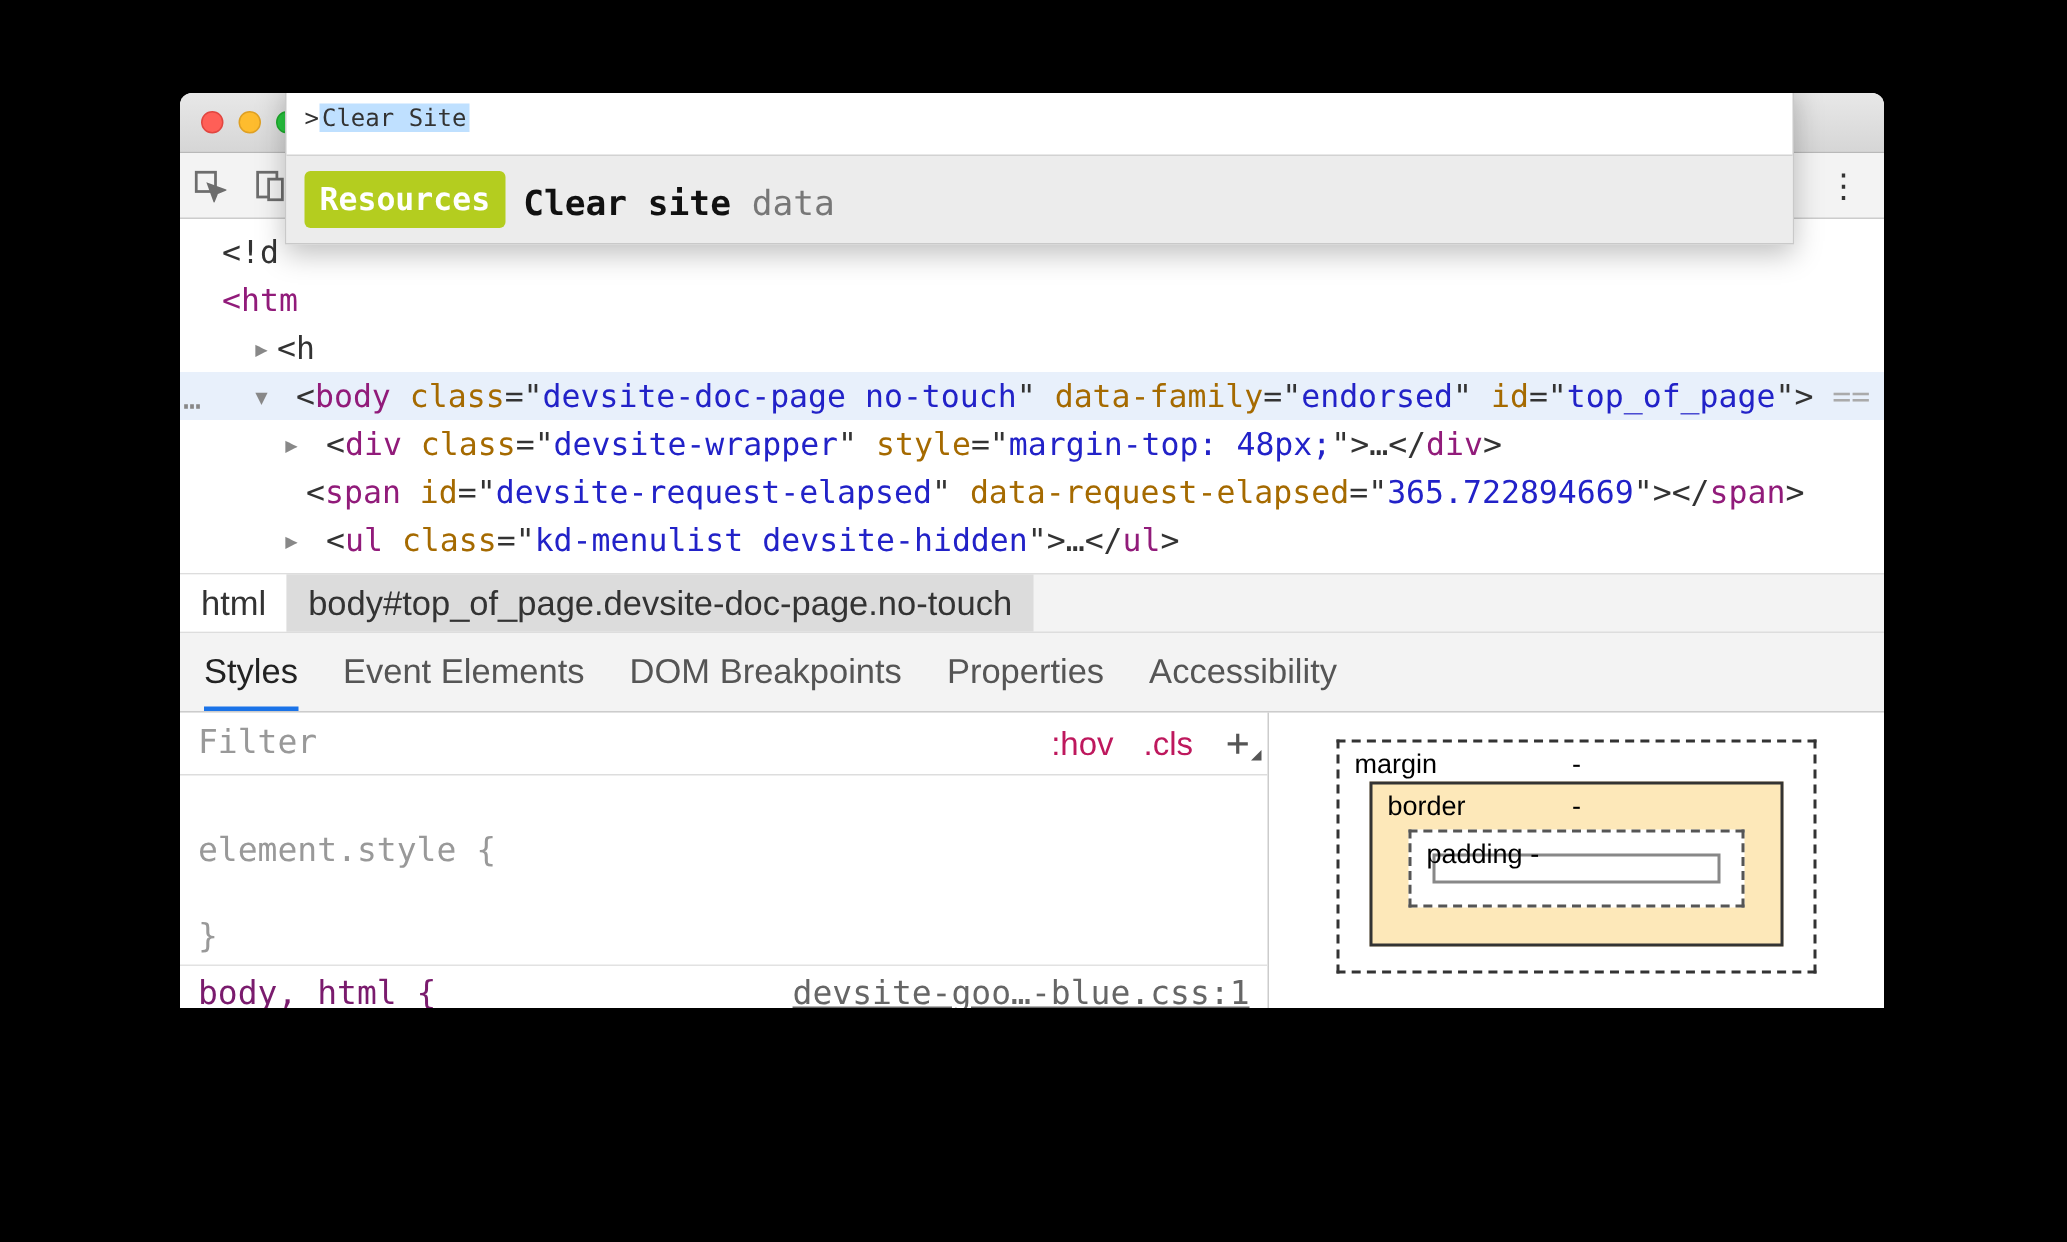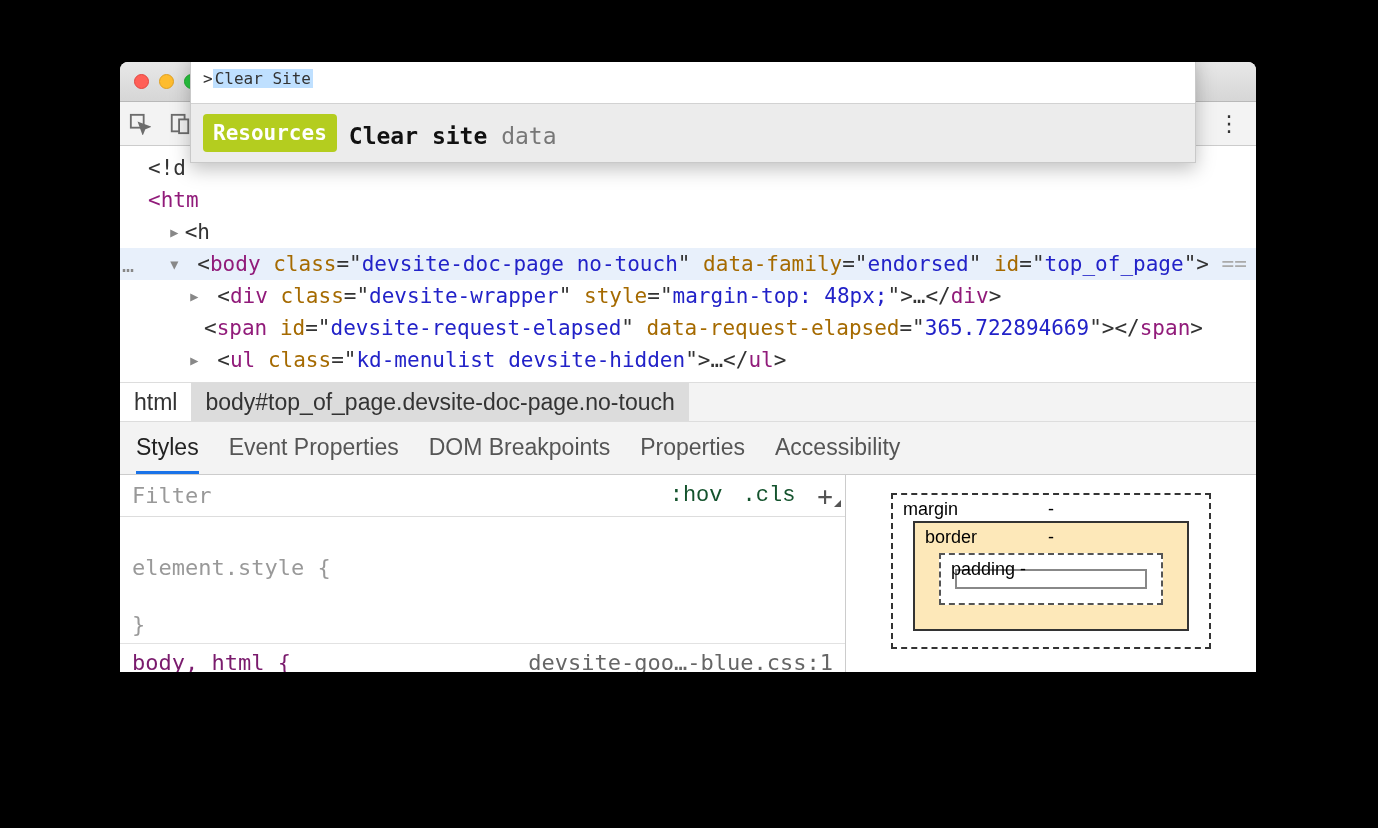--- a/index.html
+++ b/index.html
@@ -127,21 +127,21 @@
   .styles-pane { display:flex; flex:1; min-height:0;}
   .styles-left {
     flex:1; border-right:1px solid #ccc; font-family:Menlo,Consolas,monospace;
     font-size:22px;
   }
   .filter-row {
     display:flex; align-items:center; border-bottom:1px solid #ddd;
     height:42px; color:#777;
   }
   .filter-input { flex:1; padding:0 12px; color:#999;}
-  .filter-btn { padding:0 10px; font-family:Liberation Mono, monospace; color:#14532d;}
+  .filter-btn { padding:0 10px; font-family:Liberation Sans, sans-serif; color:#be185d;}
   .plus { font-size:26px; padding:0 12px; color:#555; position:relative;}
   .plus::after { content:""; position:absolute; right:4px; bottom:4px; width:0;height:0;
     border-left:7px solid transparent; border-bottom:7px solid #555;}
   .rule { padding:6px 12px; color:#999;}
   .rule-head { color:#999;margin-top:32px;}
   .rule-sep { border-top:1px solid #e2e2e2;}
   .srclink { float:right; text-decoration:underline; color:#666; font-family:Menlo,Consolas,monospace;}
   .sel2 { color:#7a1b6d;}
   .prop { color:#c3392b; padding-left:26px;}
   .swatch { display:inline-block; width:16px; height:16px; background:#212121; border:1px solid #888; vertical-align:-2px;}
@@ -251,21 +251,21 @@
     </div>
   </div>
 
   <div class="crumbs">
     <div class="crumb first">html</div>
     <div class="crumb sel">body#top_of_page.devsite-doc-page.no-touch</div>
   </div>
 
   <div class="subtabs">
     <div class="subtab active">Styles</div>
-    <div class="subtab">Event Properties</div>
+    <div class="subtab">Event Elements</div>
     <div class="subtab">DOM Breakpoints</div>
     <div class="subtab">Properties</div>
     <div class="subtab">Accessibility</div>
   </div>
 
   <div class="styles-pane">
     <div class="styles-left">
       <div class="filter-row">
         <div class="filter-input"><span style="color:#999">Filter</span></div>
         <div class="filter-btn">:hov</div>

